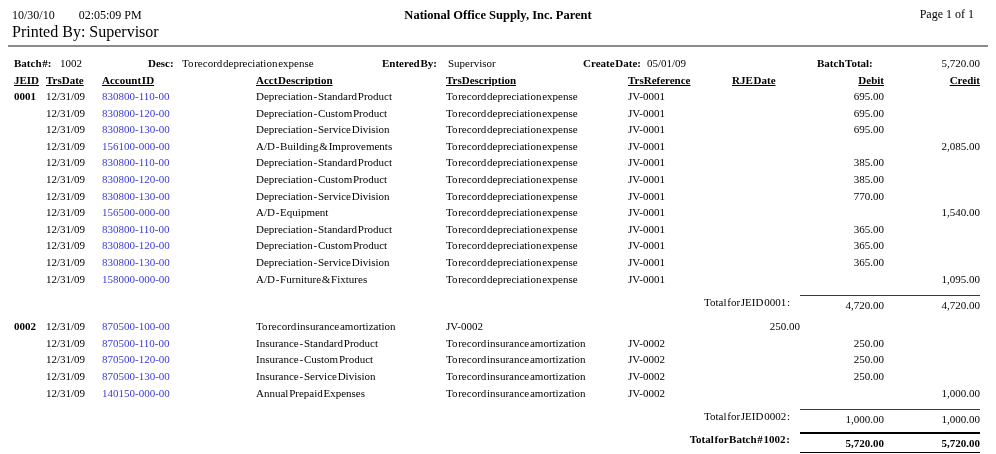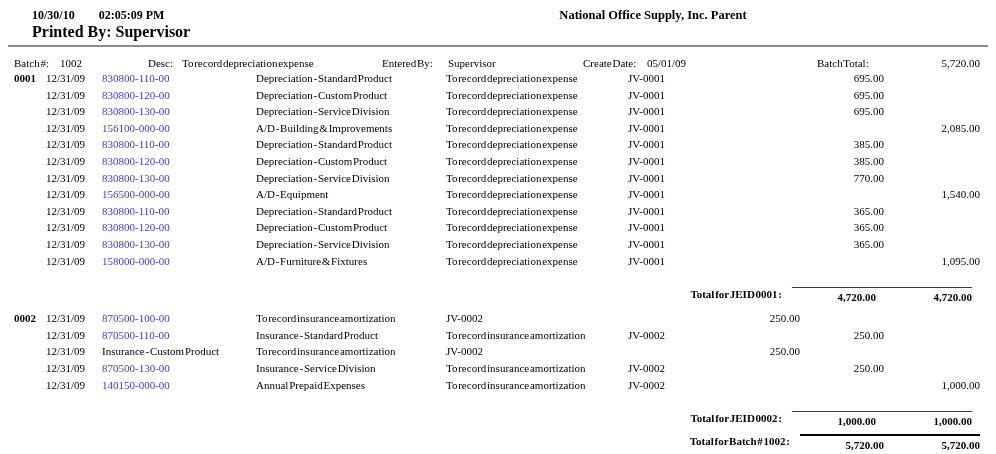--- a/index.html
+++ b/index.html
@@ -10,41 +10,41 @@
     color: #000;
     font-family: "Liberation Serif", "DejaVu Serif", serif;
     font-size: 11px;
     overflow: hidden;
   }
   
   .top {
     display: flex;
     padding-top: 7px;
   }
-  .top-left { width: 310px; padding-left: 32px; font-weight: bold; }
+  .top-left { width: 310px; padding-left: 12px; }
   .top-center { flex: 1; text-align: center; }
   .top-right { width: 310px; text-align: right; padding-right: 22px; font-size: 12px; }
   .dt-row { font-size: 12px; line-height: 16px; }
   .dt-row .time { margin-left: 24px; }
   .printedby { font-size: 16px; line-height: 18px; }
   .company { font-weight: bold; font-size: 12.5px; line-height: 16px; }
   .report-title { font-weight: bold; font-size: 16.5px; line-height: 20px; }
   .rule {
     border-top: 2px solid #8a8a8a;
     margin: 4px 8px 0 8px;
   }
   
   .report { word-spacing: -2px; }
   .batch-line {
     display: flex;
     padding-left: 14px; padding-right: 16px;
     margin-top: 9px;
     line-height: 14px;
   }
-  .b { font-weight: normal; }
+  .b { font-weight: bold; }
   .bl-batch-label { width: 46px; }
   .bl-batch-num { width: 88px; }
   .bl-desc-label { width: 34px; }
   .bl-desc { width: 200px; }
   .bl-entered-label { width: 66px; }
   .bl-entered { width: 135px; }
   .bl-create-label { width: 64px; }
   .bl-create { width: 170px; }
   .bl-btotal-label { width: 67px; }
   .bl-btotal { flex: 1; text-align: right; }
@@ -56,25 +56,25 @@
     line-height: 16.6px;
   }
   .thead { margin-top: 3px; line-height: 15px; }
   .thead span { font-weight: bold; text-decoration: underline; }
   .num { text-align: right; }
   .c-jeid { font-weight: bold; }
   .link { color: var(--link, #3a3ad6); }
   .total-row {
     display: grid;
     grid-template-columns: 786px 84px 96px;
-    padding-left: 6px;
-    margin-top: 18px;
+    padding-left: 14px;
+    margin-top: 8px;
     margin-bottom: 5px;
     line-height: 15px;
-    font-weight: bold;
+    font-weight: normal;
   }
   .total-row .t-label { text-align: right; padding-right: 10px; }
   .total-row .t-num { text-align: right; border-top: 1px solid #7f1d1d; padding-top: 2px; }
   .batch-total-row {
     display: grid;
     grid-template-columns: 786px 84px 96px;
     padding-left: 14px;
     margin-top: 0;
     line-height: 15px;
     font-weight: bold;
@@ -95,40 +95,54 @@
     <div class="dt-row">
       <span>10/30/10</span><span class="time">02:05:09 PM</span>
     </div>
     <div class="printedby">
       <span>Printed By:</span>
       <span>Supervisor</span>
     </div>
   </div>
   <div class="top-center">
     <div class="company">National Office Supply, Inc. Parent</div>
+  </div>
+  <div class="top-right">
+    <span>Page 1 of 1</span>
   </div>
 </div>
 
 <div class="rule"></div>
 
 <div class="report">
 
   <div class="batch-line">
     <span class="b bl-batch-label">Batch #:</span>
     <span class="bl-batch-num">1002</span>
     <span class="b bl-desc-label">Desc:</span>
     <span class="bl-desc">To record depreciation expense</span>
     <span class="b bl-entered-label">Entered By:</span>
     <span class="bl-entered">Supervisor</span>
     <span class="b bl-create-label">Create Date:</span>
     <span class="bl-create">05/01/09</span>
     <span class="b bl-btotal-label">Batch Total:</span>
     <span class="bl-btotal">5,720.00</span>
   </div>
 
+  <div class="thead">
+    <span>JEID</span>
+    <span>TrsDate</span>
+    <span>Account ID</span>
+    <span>Acct Description</span>
+    <span>TrsDescription</span>
+    <span>TrsReference</span>
+    <span>RJE Date</span>
+    <span class="num">Debit</span>
+    <span class="num">Credit</span>
+  </div>
 
   <div id="rows-host">
       <div class="tr">
     <span class="c-jeid">0001</span>
     <span>12/31/09</span>
     <span class="link">830800-110-00</span>
     <span>Depreciation - Standard Product</span>
     <span>To record depreciation expense</span>
     <span>JV-0001</span>
     <span></span>
@@ -278,20 +292,21 @@
     <span>Insurance - Standard Product</span>
     <span>To record insurance amortization</span>
     <span>JV-0002</span>
     <span></span>
     <span class="num">250.00</span>
     <span class="num"></span>
   </div>
       <div class="tr">
     <span class="c-jeid"></span>
     <span>12/31/09</span>
+    <span class="link">870500-120-00</span>
     <span>Insurance - Custom Product</span>
     <span>To record insurance amortization</span>
     <span>JV-0002</span>
     <span></span>
     <span class="num">250.00</span>
     <span class="num"></span>
   </div>
       <div class="tr">
     <span class="c-jeid"></span>
     <span>12/31/09</span>

